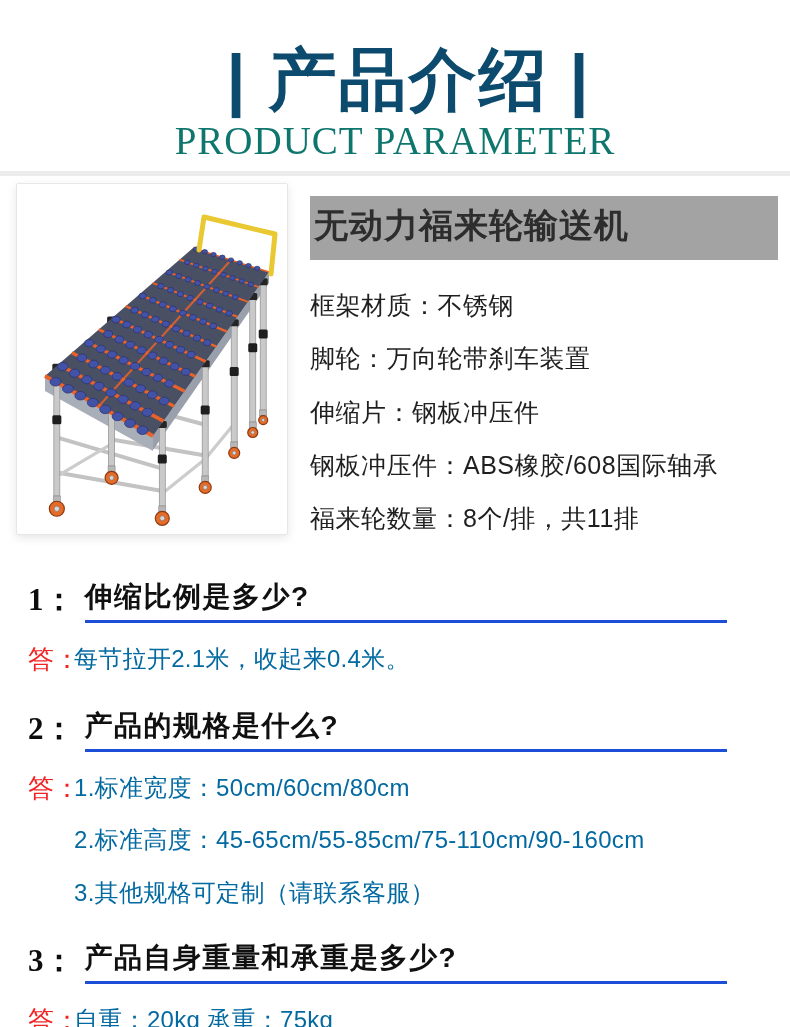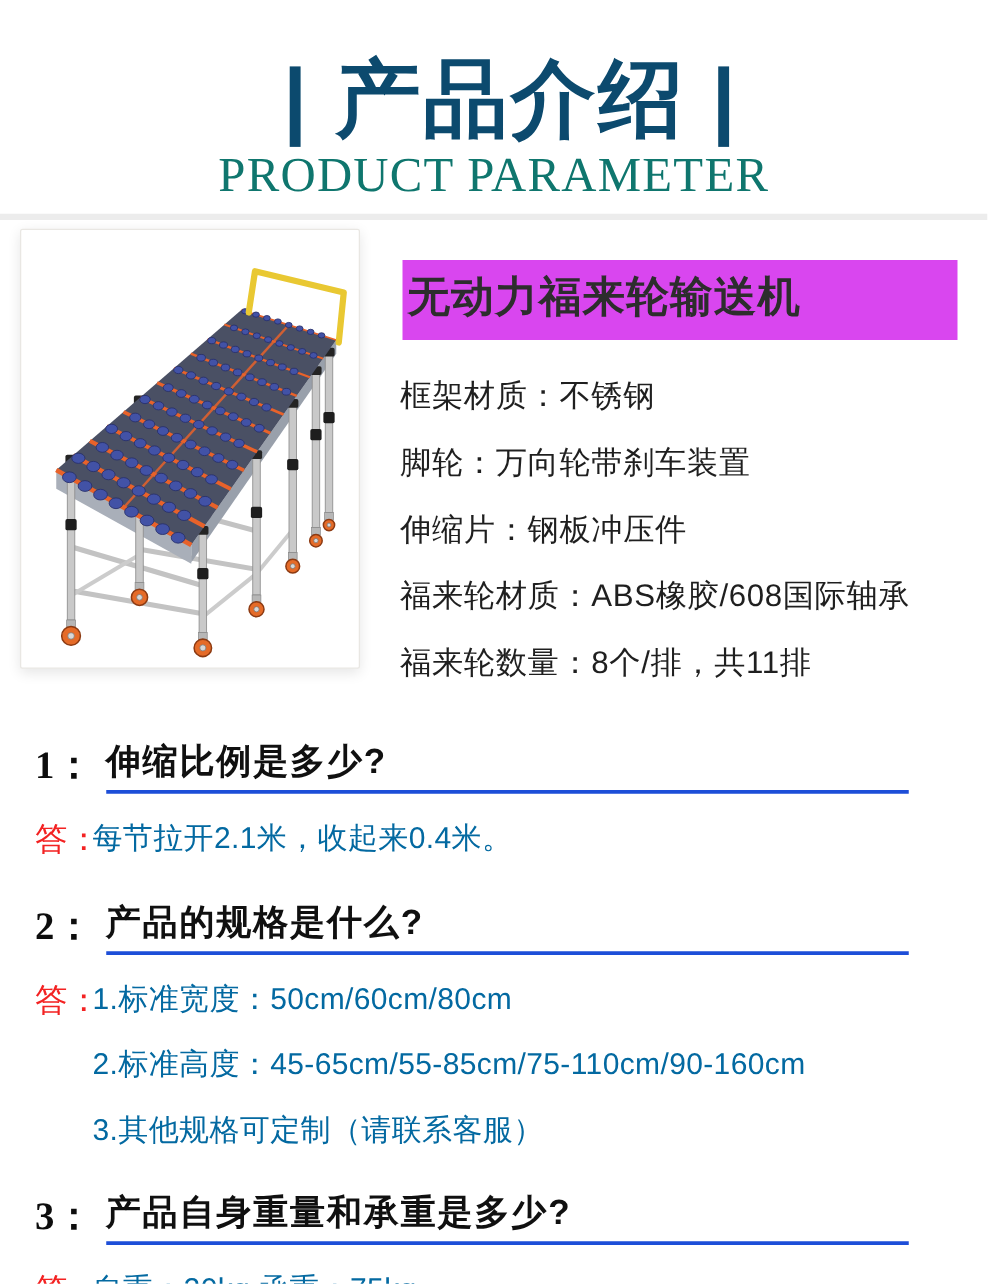--- a/index.html
+++ b/index.html
@@ -23,24 +23,24 @@
   
   .product{display:flex;align-items:flex-start;padding:0 12px 0 16px;margin-top:20px;gap:22px;}
   .photo{
     flex:none;width:270px;height:350px;margin:0;background:#ffffff;
     border:1px solid #e9e7e3;border-radius:2px;
     box-shadow:0 3px 10px rgba(0,0,0,.10);
   }
   .photo svg{display:block;width:100%;height:100%;}
   .info{flex:1;padding-top:13px;min-width:0;}
   .prod-name{
-    margin:12px;font-size:34px;font-weight:700;color:#2d2d2d;letter-spacing:1px;
-    background:#d946ef;padding:7px 4px 11px 4px;
-  }
-  .specs{list-style:none;margin:30px 0 0 10px;padding:0;font-size:25px;color:#1f1f1f;}
+    margin:0;font-size:34px;font-weight:700;color:#2d2d2d;letter-spacing:1px;
+    background:#a3a3a3;padding:7px 4px 11px 4px;
+  }
+  .specs{list-style:none;margin:30px 0 0 0;padding:0;font-size:25px;color:#1f1f1f;}
   .specs li{margin-bottom:22px;line-height:1.25;letter-spacing:.5px;}
 
   
   .qa{padding:0 28px;margin-top:26px;}
   .q-block{margin-top:34px;}
   .q-block:first-child{margin-top:0;}
   .q-row{display:flex;align-items:flex-end;gap:10px;}
   .q-num{
     font-family:"Liberation Serif","DejaVu Serif",serif;font-weight:700;
     font-size:31px;line-height:1;padding-bottom:8px;color:#0d0d0d;white-space:nowrap;
@@ -228,21 +228,21 @@
         <ellipse cx="125.5" cy="246.2" rx="5.50" ry="4.30" fill="#4252a6" stroke="#28306b" stroke-width="0.7"></ellipse>
         <polyline points="182,66 187,33 258,50 254,90" fill="none" stroke="#e9c832" stroke-width="5" stroke-linejoin="round" stroke-linecap="round"></polyline>
       </svg>
   </figure>
   <div class="info">
     <h2 class="prod-name">无动力福来轮输送机</h2>
     <ul class="specs">
       <li>框架材质：不锈钢</li>
       <li>脚轮：万向轮带刹车装置</li>
       <li>伸缩片：钢板冲压件</li>
-      <li>福来轮材质：ABS橡胶/608国际轴承</li>
+      <li>钢板冲压件：ABS橡胶/608国际轴承</li>
       <li>福来轮数量：8个/排，共11排</li>
     </ul>
   </div>
 </section>
 
 <section class="qa">
 
   <div class="q-block">
     <div class="q-row">
       <span class="q-num">1：</span>

